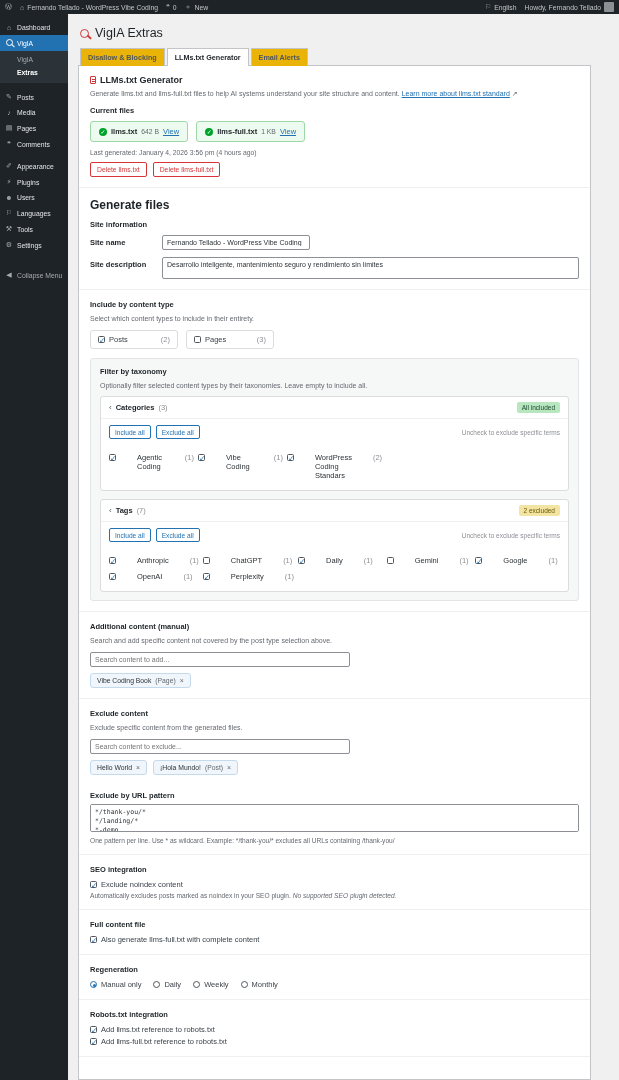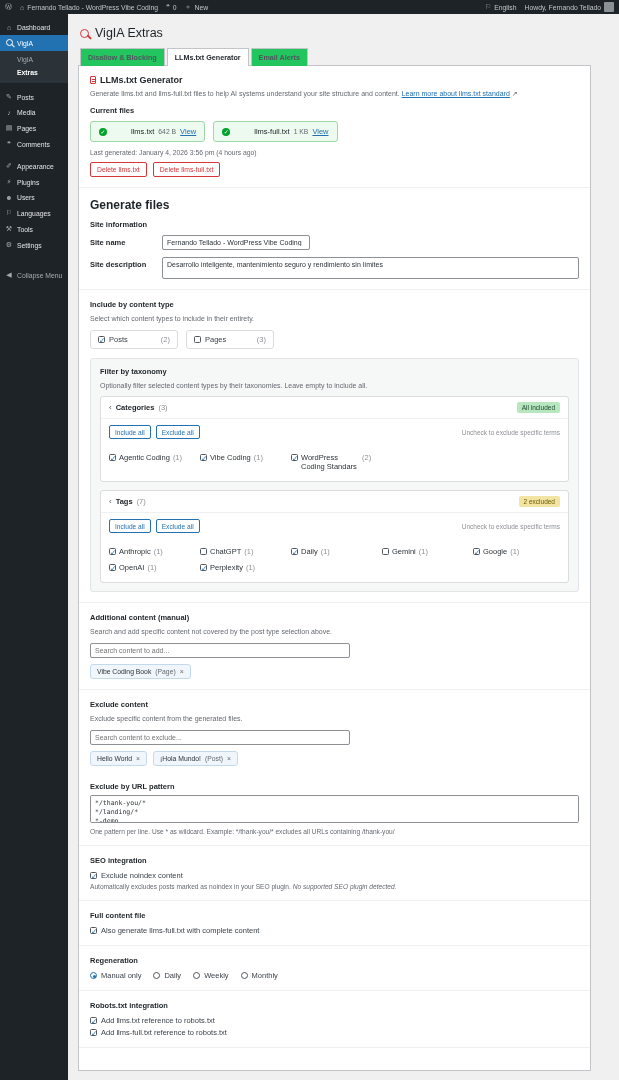--- a/index.html
+++ b/index.html
@@ -34,39 +34,39 @@
   .mag::after { content:""; position:absolute; width:3.5px; height:1.3px; background:#a7aaad; transform:rotate(45deg); right:-2.5px; bottom:-1px; }
   .s-item.active .mag, .s-item.active .mag::after { border-color:#fff; background-color:transparent; }
   .s-item.active .mag::after { background:#fff; }
   .mag.red { border-color:#d63638; width:9px; height:9px; border-width:1.6px; }
   .mag.red::after { background:#d63638; width:4.5px; height:1.6px; right:-3.5px; bottom:-1.5px; }
 
   
   .content { padding:8px 28px 0 10px; flex:1; }
   h1.pagetitle { font-size:12.5px; font-weight:400; color:#1d2327; display:flex; align-items:center; gap:6px; padding:4px 0 8px 2px; }
   .tabs { display:flex; gap:2px; padding-left:2px; position:relative; z-index:2; }
-  .tab { background:#22c55e; border:1px solid #c3c4c7; border-bottom:none; padding:4px 7px; font-weight:600; font-size:7.2px; color:#50575e; cursor:pointer; margin-bottom:-1px; }
+  .tab { background:#eab308; border:1px solid #c3c4c7; border-bottom:none; padding:4px 7px; font-weight:600; font-size:7.2px; color:#50575e; cursor:pointer; margin-bottom:-1px; }
   .tab.active { background:#fff; color:#1d2327; }
 
   
   .card { background:#fff; border:1px solid #c3c4c7; padding:9px 11px 12px; position:relative; z-index:1; }
   .sec-h2 { display:flex; align-items:center; gap:4px; font-size:9px; font-weight:600; color:#1d2327; margin-bottom:5px; }
   .doc-ico { width:6px; height:8px; border:1px solid #d63638; border-radius:1px; position:relative; display:inline-block; }
   .doc-ico::after { content:""; position:absolute; left:1px; top:2px; width:3px; height:1px; box-shadow:0 2px 0 #d63638; background:#d63638; }
   .desc { color:#646970; font-size:7px; margin-bottom:8px; }
   a { color:#2271b1; text-decoration:underline; cursor:pointer; }
   .h3 { font-weight:bold; color:#1d2327; font-size:7.5px; margin-bottom:6px; }
   .h3.big { font-size:12px; }
   hr.sep { border:none; border-top:1px solid #f0f0f1; margin:10px -11px; }
 
   
   .files { display:flex; gap:8px; margin-bottom:7px; }
   .fbadge { display:flex; align-items:center; gap:4px; background:#edfaef; border:1px solid #9fd7a6; border-radius:3px; padding:5px 8px; }
   .okc { width:8px; height:8px; background:#00a32a; color:#fff; border-radius:50%; font-size:6px; line-height:8px; text-align:center; display:inline-block; }
-  .fname { font-weight:normal; color:#1d2327;margin-left:20px; }
+  .fname { font-weight:bold; color:#1d2327; }
   .fsize { color:#646970; font-size:6.8px; }
   .muted { color:#646970; font-size:6.8px; }
   .dbtns { display:flex; gap:6px; margin-top:6px; }
   .btn-del { border:1px solid #d63638; color:#d63638; background:#fff; border-radius:2px; padding:3px 6px; font-size:6.8px; cursor:pointer; }
 
   
   .frow { display:flex; margin-bottom:7px; }
   .frow label { width:72px; font-weight:600; color:#1d2327; padding-top:3px; flex-shrink:0; }
   input[type=text], textarea { border:1px solid #8c8f94; border-radius:2px; font-size:7px; padding:3px 4px; font-family:inherit; color:#2c3338; background:#fff; }
   input.sitename { width:148px; }
@@ -93,21 +93,21 @@
   .g-head { display:flex; align-items:center; gap:4px; padding:5px 8px; border-bottom:1px solid #f0f0f1; cursor:pointer; }
   .chev { color:#50575e; font-size:8px; }
   .g-name { font-weight:bold; color:#1d2327; }
   .badge { margin-left:auto; border-radius:2px; padding:2px 5px; font-size:6.5px; }
   .badge.green { background:#b8e6bf; color:#1a4731; }
   .badge.yellow { background:#f2e4a2; color:#6b5900; }
   .g-tools { display:flex; align-items:center; padding:6px 8px; }
   .btn-sm { border:1px solid #2271b1; color:#2271b1; background:#fff; border-radius:2px; padding:2.5px 5px; font-size:6.6px; margin-right:5px; cursor:pointer; }
   .hint { margin-left:auto; color:#8c8f94; font-size:6.5px; }
   .terms { display:grid; grid-template-columns:repeat(5,1fr); gap:7px 4px; padding:8px 8px 10px; }
-  .term { display:flex; align-items:flex-start; gap:3px; }
+  .term { display:flex; align-items:flex-start; gap:21px; }
   .term .cb { margin-top:1px; }
   .term .tl { color:#2c3338; max-width:58px; }
 
   
   .chips { display:flex; gap:6px; margin-top:2px; }
   .chip { display:inline-flex; align-items:center; gap:4px; background:#f0f6fc; border:1px solid #c5d9ed; border-radius:3px; padding:3px 6px; color:#2c3338; font-size:6.8px; }
   .chip .x { color:#646970; cursor:pointer; font-size:7px; }
   .chip .ctype { color:#646970; }
 
   .lbl-b { font-weight:600; color:#1d2327; margin:16px 0 4px; }

